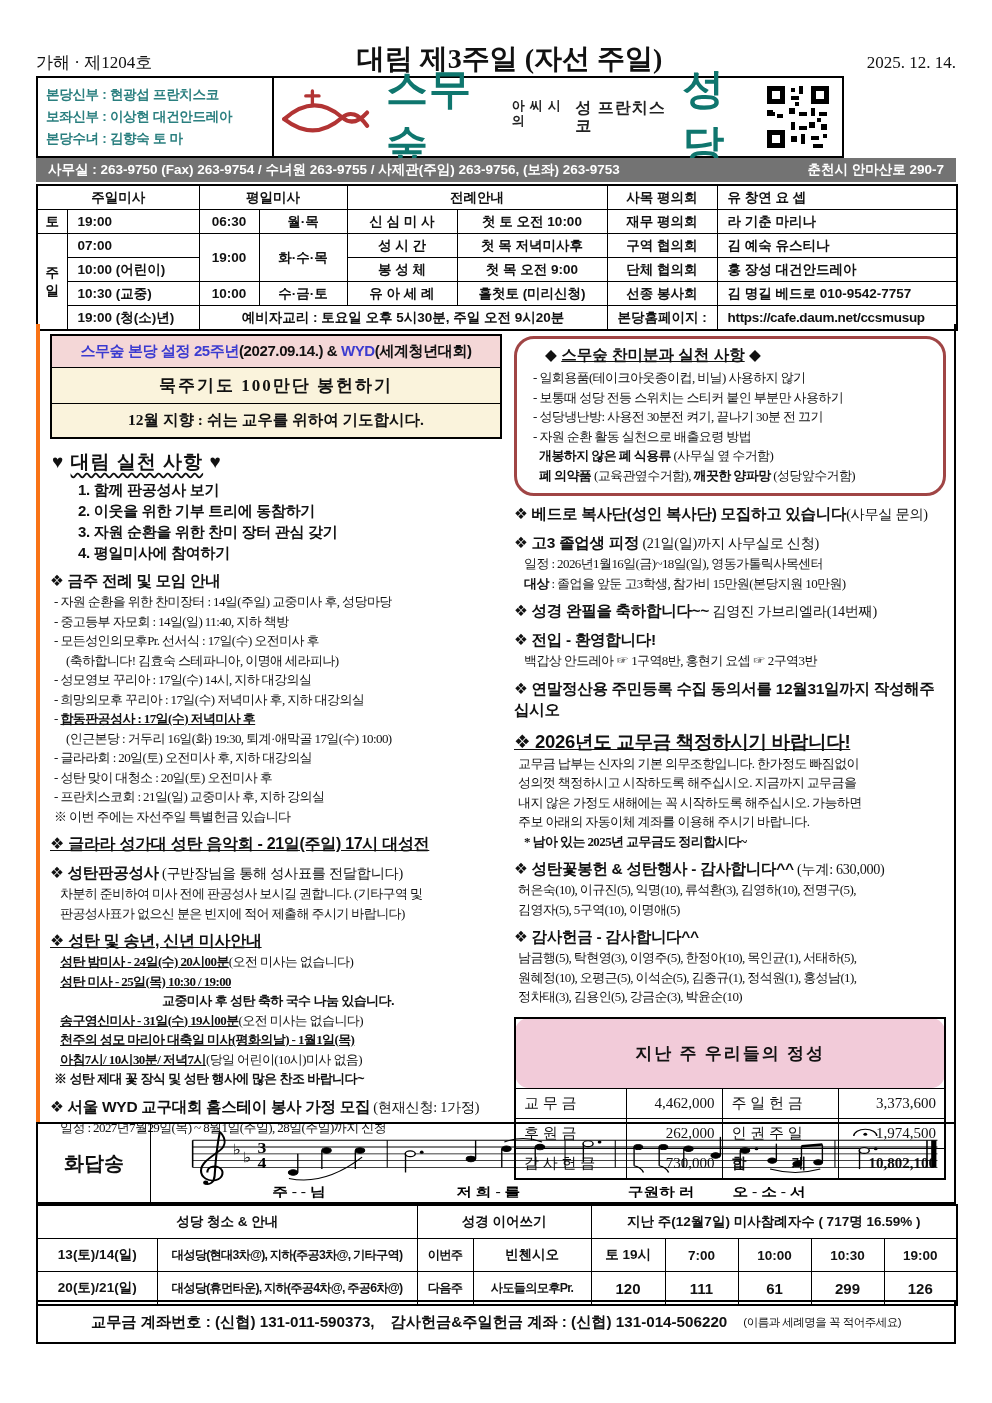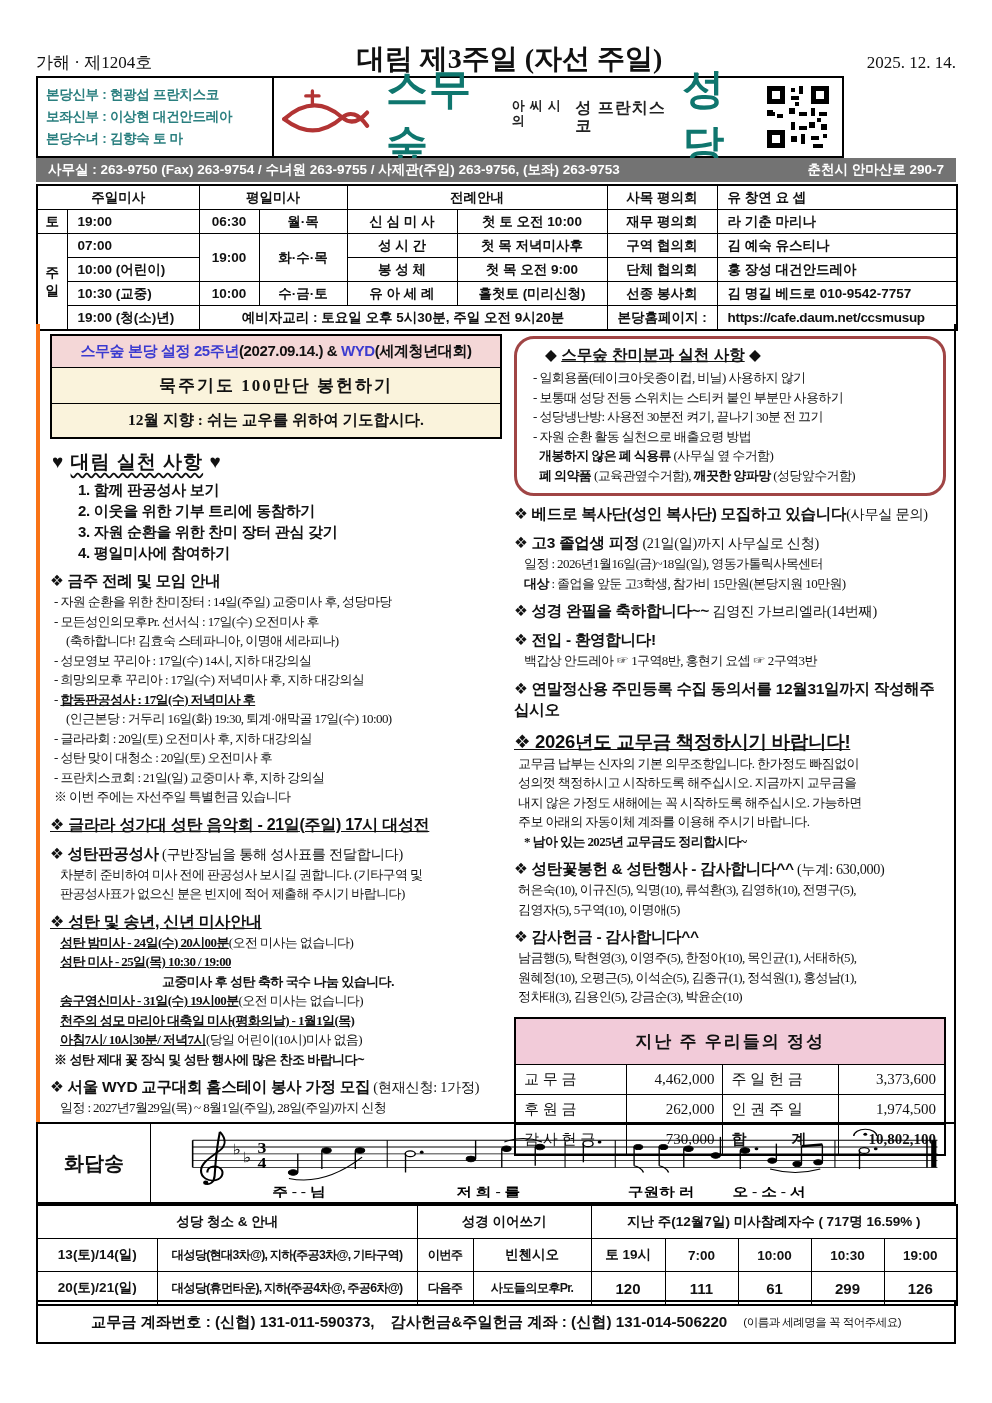--- a/index.html
+++ b/index.html
@@ -49,21 +49,21 @@
   .indent2{margin-left:10px;}
   .center-b{font-weight:bold;font-family:"Liberation Sans",sans-serif;}
   .bu{font-weight:bold;text-decoration:underline;}
   .u{text-decoration:underline;}
   .b{font-weight:bold;}
   .big-u{font-size:18.5px;}
   .redbox{border:3px solid #a04545;border-radius:20px;padding:6px 12px 8px 12px;margin-top:2px;}
   .redbox-title{font-weight:bold;font-size:15.5px;margin-left:16px;margin-bottom:2px;}
   table.give{border-collapse:collapse;width:100%;margin-top:10px;border:2px solid #000;}
   .give td{border:1.5px solid #000;font-size:15px;padding:5px 8px;font-family:"Liberation Serif","DejaVu Serif",serif;}
-  .give .hd{background:#f2cbd9;font-weight:bold;font-size:17px;text-align:center;padding:11px;letter-spacing:2px;}
+  .give .hd{background:#f2cbd9;font-weight:bold;font-size:17px;text-align:center;padding:23px;letter-spacing:2px;border-radius:14px;}
   .give .amt{text-align:right;}
   
   .psalm{top:1122px;left:36px;width:920px;height:82px;border:2px solid #000;display:flex;}
   .psalm-label{width:112px;border-right:1.5px solid #000;display:flex;align-items:center;justify-content:center;
                font-weight:bold;font-size:20px;}
   .psalm-music{flex:1;padding:1px 4px;}
   
   table.bottom{position:absolute;top:1204px;left:36px;width:920px;border-collapse:collapse;table-layout:fixed;border:2px solid #000;}
   .bottom td{border:1.5px solid #000;font-size:13.5px;text-align:center;font-weight:bold;padding:4px 2px;height:24px;overflow:hidden;}
   .bottom .small{font-size:12.3px;letter-spacing:-0.8px;}
@@ -227,20 +227,21 @@
         <span class="wavy">대림 실천 사항</span>
         <span>♥</span>
       </div>
       <div class="advent-item">1. 함께 판공성사 보기</div>
       <div class="advent-item">2. 이웃을 위한 기부 트리에 동참하기</div>
       <div class="advent-item">3. 자원 순환을 위한 찬미 장터 관심 갖기</div>
       <div class="advent-item">4. 평일미사에 참여하기</div>
 
       <div class="sec">❖ 금주 전례 및 모임 안내</div>
       <div class="bline">- 자원 순환을 위한 찬미장터 : 14일(주일) 교중미사 후, 성당마당</div>
+      <div class="bline">- 중고등부 자모회 : 14일(일) 11:40, 지하 책방</div>
       <div class="bline">- 모든성인의모후Pr. 선서식 : 17일(수) 오전미사 후</div>
       <div class="bline indent">(축하합니다! 김효숙 스테파니아, 이명애 세라피나)</div>
       <div class="bline">- 성모영보 꾸리아 : 17일(수) 14시, 지하 대강의실</div>
       <div class="bline">- 희망의모후 꾸리아 : 17일(수) 저녁미사 후, 지하 대강의실</div>
       <div class="bline">
         <span>- </span><span class="bu">합동판공성사 : 17일(수) 저녁미사 후</span>
       </div>
       <div class="bline indent">(인근본당 : 거두리 16일(화) 19:30, 퇴계·애막골 17일(수) 10:00)</div>
       <div class="bline">- 글라라회 : 20일(토) 오전미사 후, 지하 대강의실</div>
       <div class="bline">- 성탄 맞이 대청소 : 20일(토) 오전미사 후</div>

